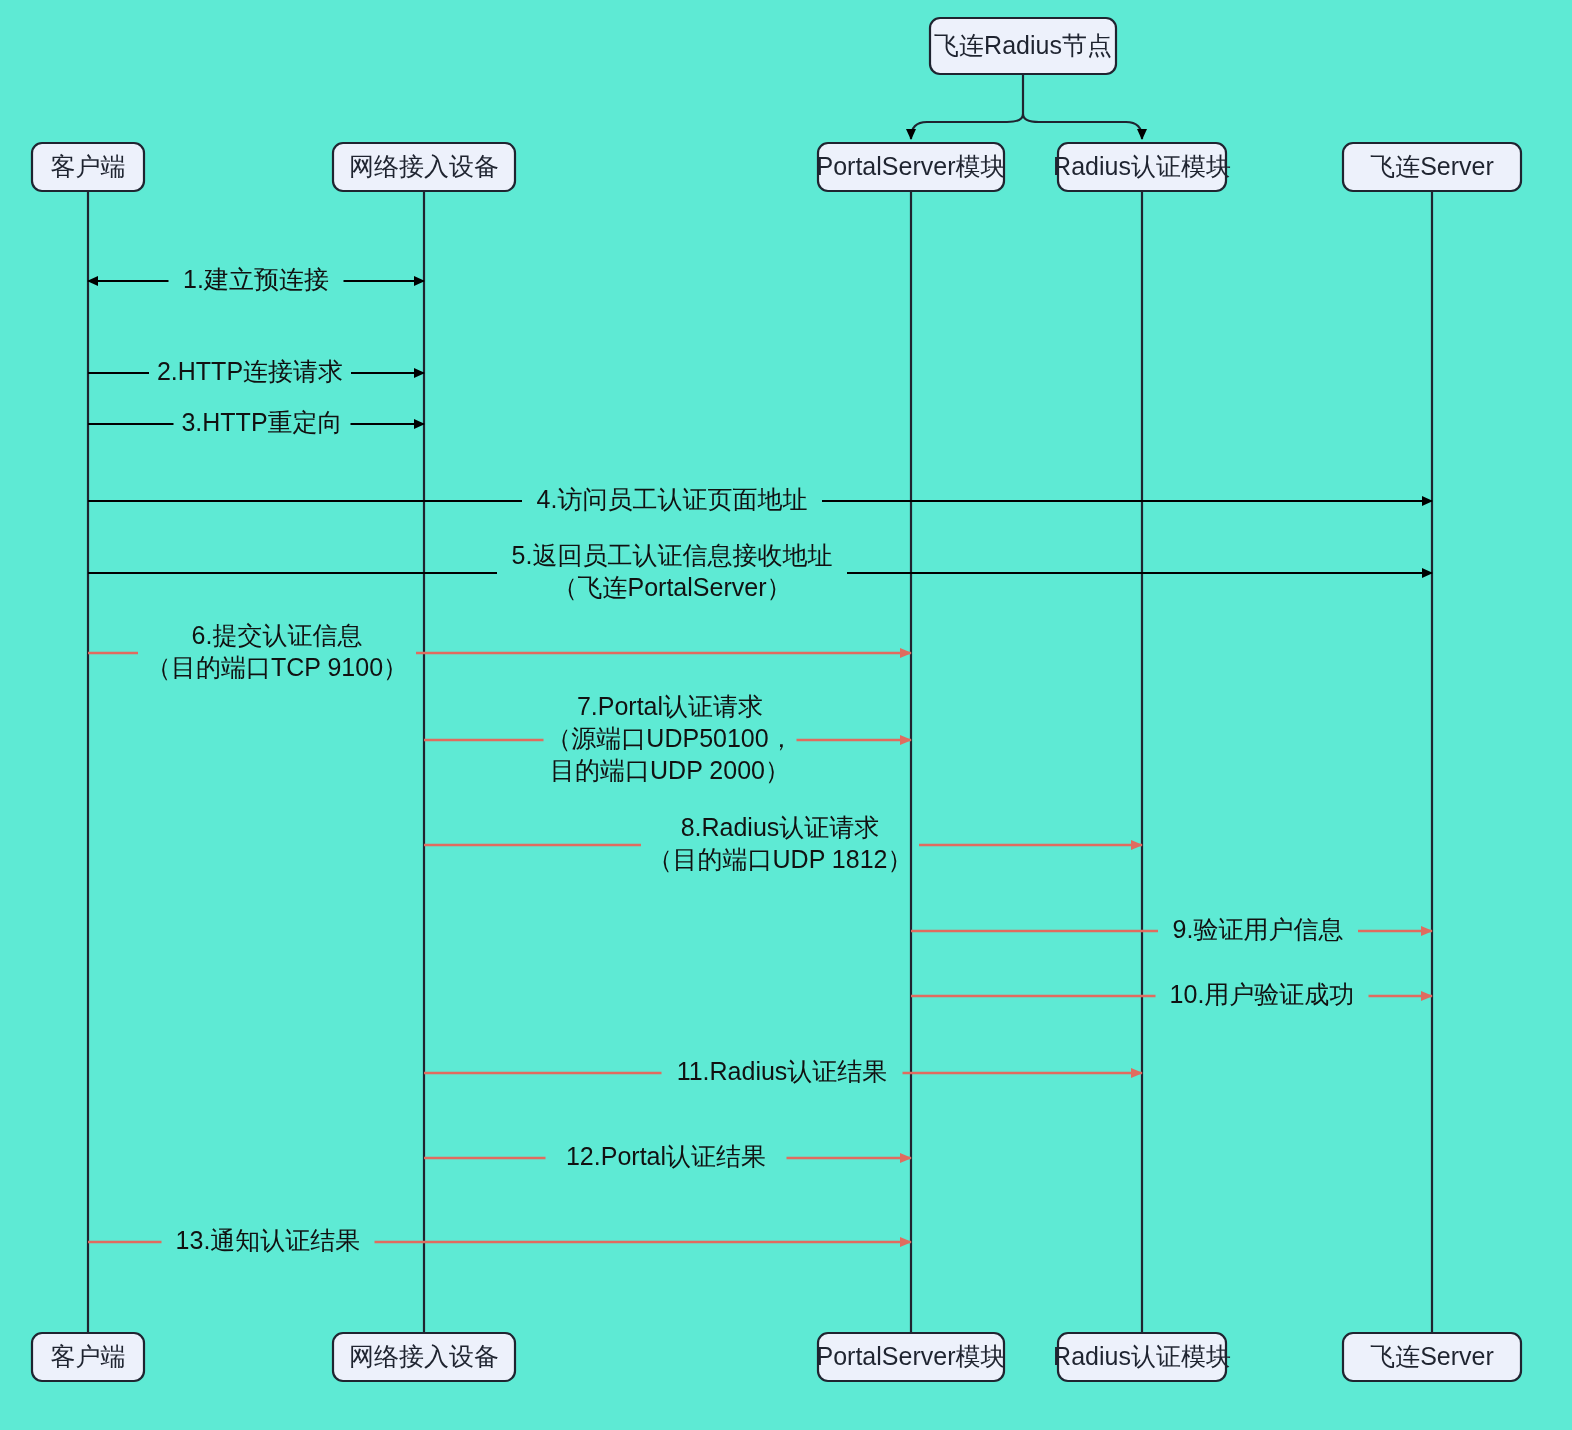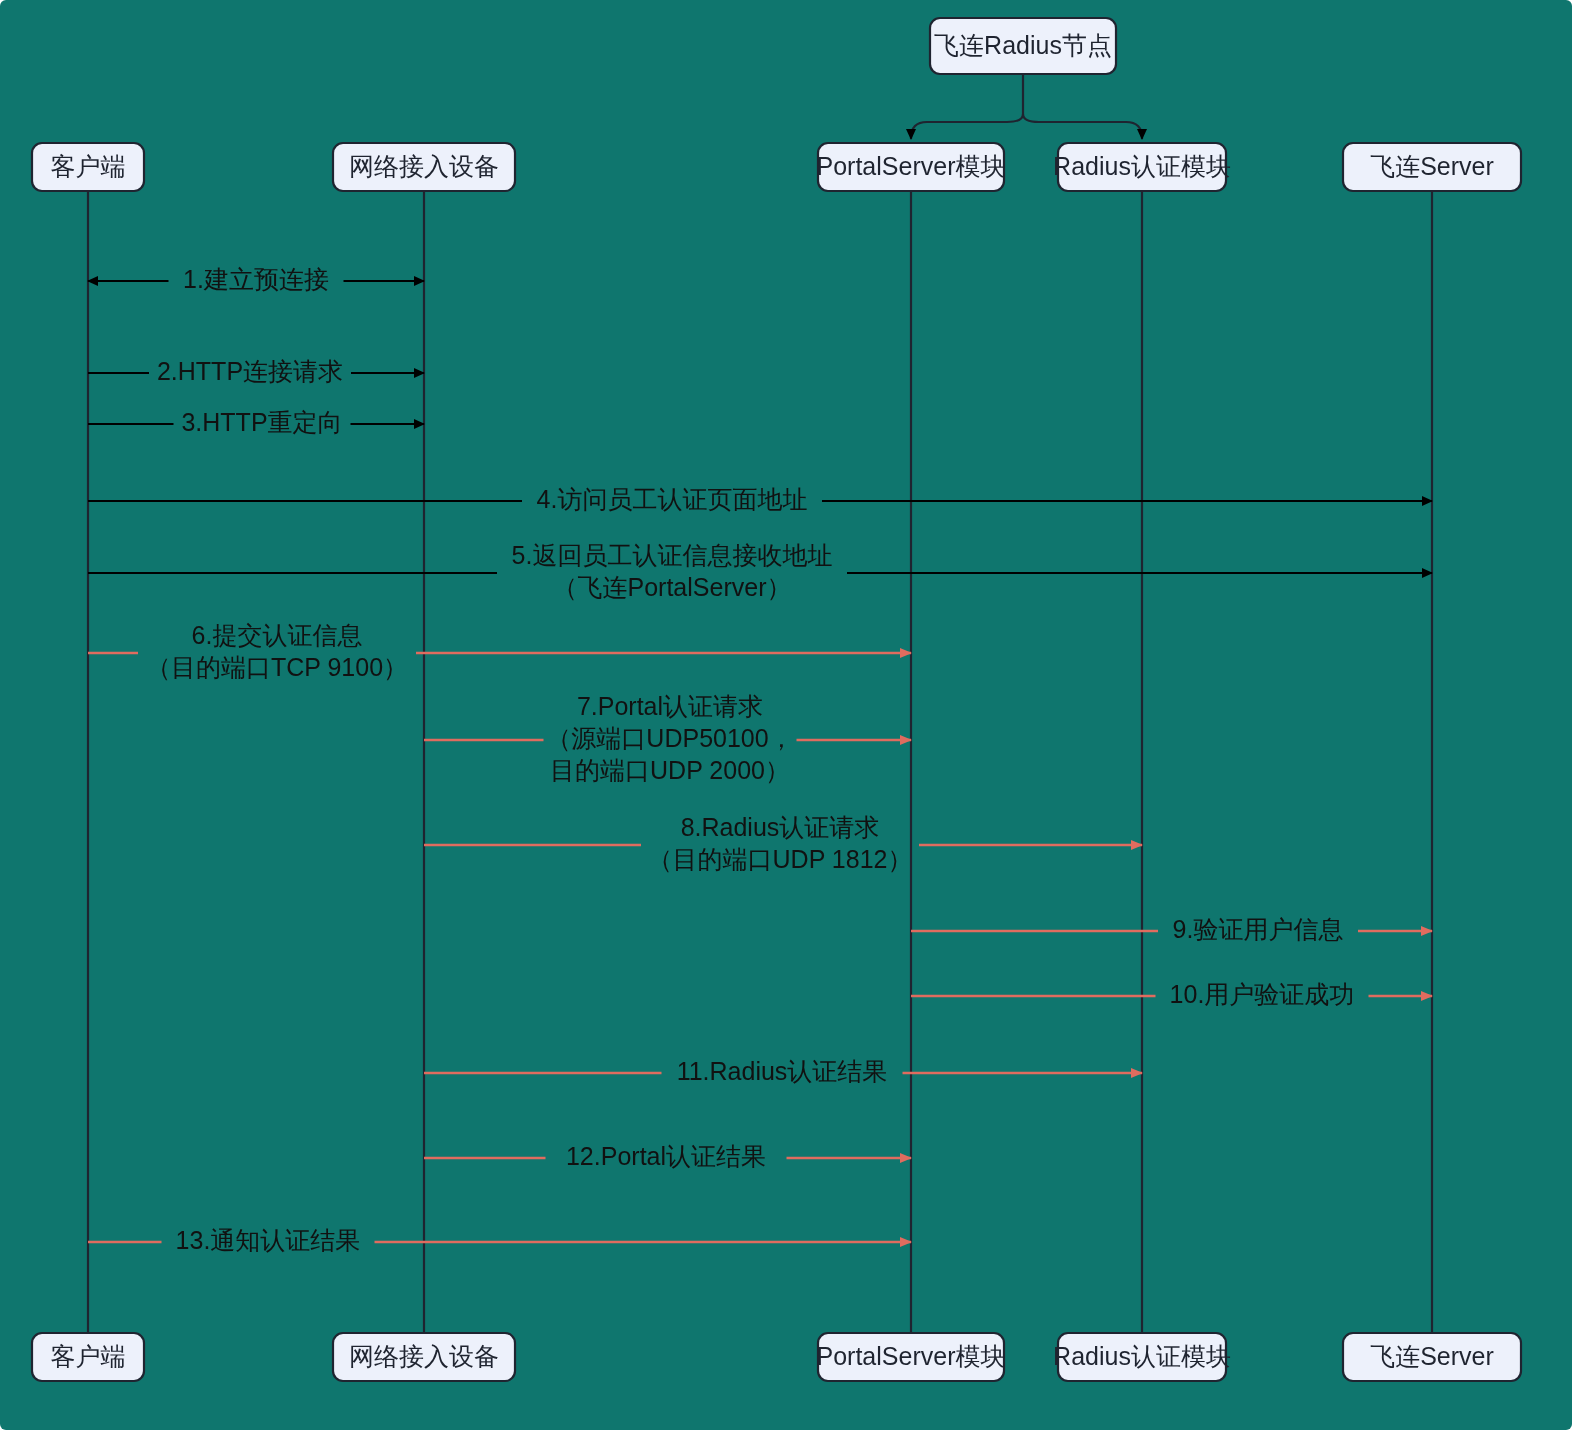--- a/index.html
+++ b/index.html
@@ -10,22 +10,21 @@
   body {
     width: 1572px;
     height: 1430px;
     font-family: "Liberation Sans", "DejaVu Sans", sans-serif;
     overflow: hidden;
   }
   #diagram-root {
     position: relative;
     width: 1572px;
     height: 1430px;
-    background: #0f766e;
-    border-radius: 6px;
+    background: #5eead4;
   }
   svg.seq {
     position: absolute;
     top: 0; left: 0;
     width: 1572px;
     height: 1430px;
   }
   .lifeline-box rect {
     fill: #edf1fb;
     stroke: #1f2430;

